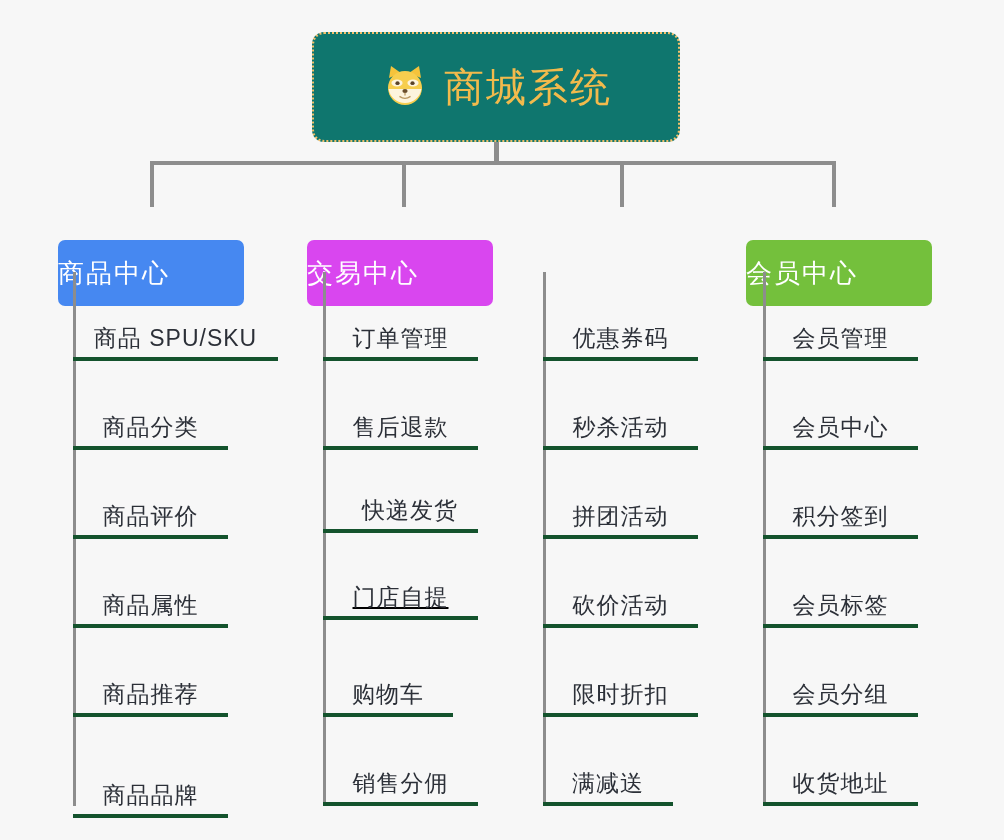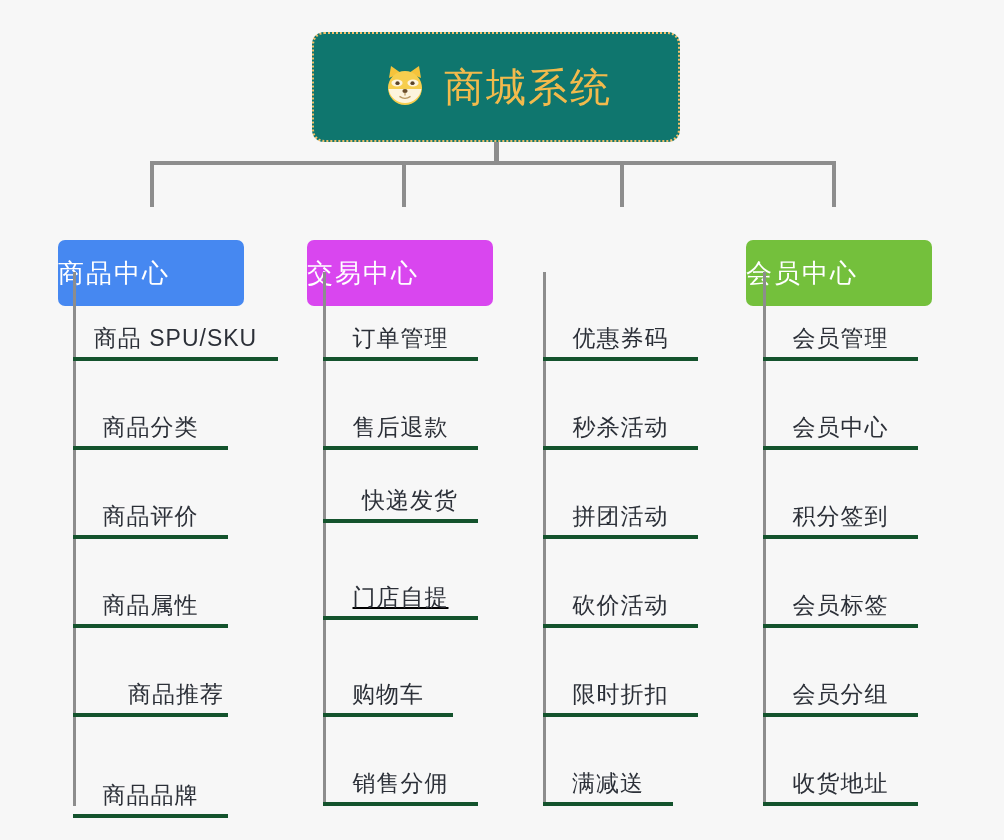--- a/index.html
+++ b/index.html
@@ -165,37 +165,37 @@
       </div>
     <div class="leaf-item" style="top:89px;  width:155px;">
         <span class="leaf-label">商品分类</span>
       </div>
     <div class="leaf-item" style="top:178px; width:155px;">
         <span class="leaf-label">商品评价</span>
       </div>
     <div class="leaf-item" style="top:267px; width:155px;">
         <span class="leaf-label">商品属性</span>
       </div>
-    <div class="leaf-item" style="top:356px; width:155px;justify-content:flex-end;">
+    <div class="leaf-item" style="top:356px; width:155px;">
         <span class="leaf-label">商品推荐</span>
       </div>
     <div class="leaf-item" style="top:445px; width:155px;margin-top:12px;">
         <span class="leaf-label">商品品牌</span>
       </div>
   </div>
 
   <div class="leaf-col" style="left:323px; width:155px;">
     <div class="leaf-trunk" style="height: 534px; background-color: rgb(141, 141, 141);"></div>
     <div class="leaf-item" style="top:0px;   width:155px;">
         <span class="leaf-label">订单管理</span>
       </div>
     <div class="leaf-item" style="top:89px;  width:155px;">
         <span class="leaf-label">售后退款</span>
       </div>
-    <div class="leaf-item" style="top:162px; width:155px;padding-left:23px;">
+    <div class="leaf-item" style="top:172px; width:155px;padding-left:23px;">
         <span class="leaf-label">快递发货</span>
       </div>
     <div class="leaf-item" style="top:259px; width:155px;text-decoration:underline;">
         <span class="leaf-label">门店自提</span>
       </div>
     <div class="leaf-item" style="top:356px; width:130px;">
         <span class="leaf-label">购物车</span>
       </div>
     <div class="leaf-item" style="top:445px; width:155px;">
         <span class="leaf-label">销售分佣</span>

